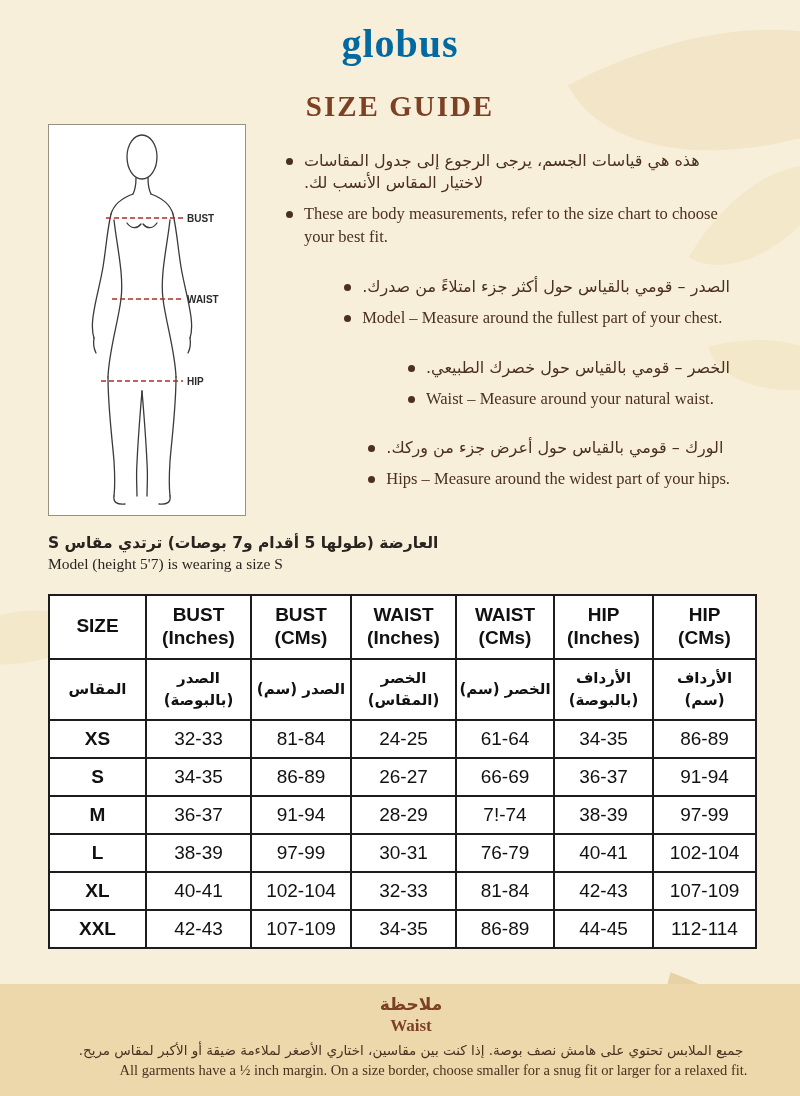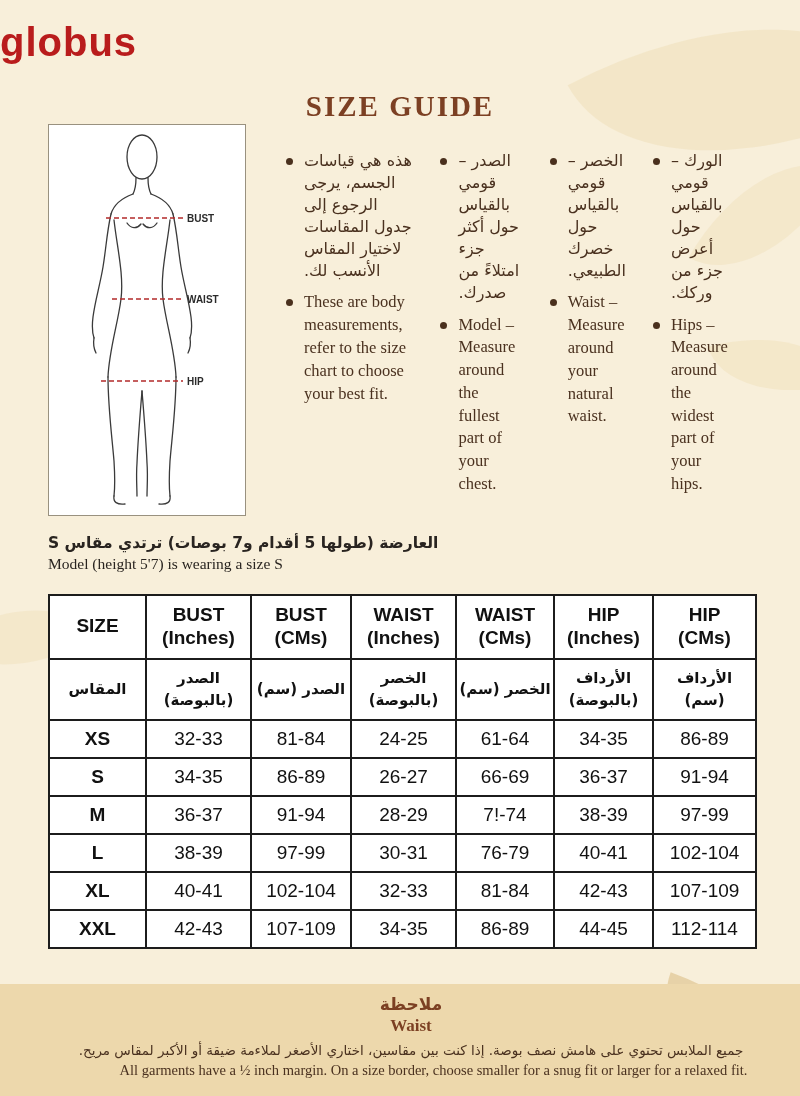--- a/index.html
+++ b/index.html
@@ -8,33 +8,33 @@
 
   
   .leaf { position:absolute; background:#f1e2c0; border-radius:0 100% 0 100%; z-index:0; }
   .leaf-tr  { width:300px; height:170px; right:-90px; top:5px;  transform:rotate(-28deg); opacity:.7; }
   .leaf-tr2 { width:150px; height:90px;  right:-40px; top:170px; transform:rotate(-60deg); opacity:.55; }
   .leaf-rm  { width:120px; height:70px;  right:-35px; top:330px; transform:rotate(-15deg); opacity:.6; }
   .leaf-lm  { width:130px; height:75px;  left:-45px;  top:600px; transform:rotate(150deg); opacity:.55; }
   .leaf-br  { width:200px; height:115px; right:-45px; bottom:-22px; transform:rotate(200deg);
               background:#e4cd9f; opacity:.85; }
 
-  .brand { position:absolute; top:20px; width:100%; z-index:2;
-           font-family:Liberation Sans, sans-serif; font-weight:700; font-size:40px;
-           letter-spacing:1px; color:#b91c1c; }
+  .brand { position:absolute; top:20px; width:100%; text-align:center; z-index:2;
+           font-family:Liberation Serif, serif; font-weight:700; font-size:40px;
+           letter-spacing:1px; color:#0369a1; }
   .title { position:absolute; top:90px; width:100%; text-align:center; z-index:2;
            font-family:"Liberation Serif",serif; font-weight:700; font-size:29px;
            letter-spacing:2px; color:#7c4023; }
 
   .figure-box { position:absolute; left:48px; top:124px; width:196px; height:390px;
                 background:#fff; border:1px solid #99917f; z-index:2; }
   .figure-box svg { display:block; width:100%; height:100%; }
 
   .intro { position:absolute; left:286px; top:150px; width:444px; z-index:2;
-           display:flex; flex-direction:row; gap:27px; }
+           display:flex; flex-direction:column; gap:27px;align-items:flex-end; }
   .group { display:flex; flex-direction:column; gap:9px; }
   .b-item { display:flex; align-items:flex-start; gap:11px; }
   .dot { width:7px; height:7px; border-radius:50%; background:#4a301d; margin-top:8px; flex:0 0 auto; }
   .txt { color:#4a311f; line-height:1.38; }
   .txt.ar { font-family:"DejaVu Sans",sans-serif; font-size:16px; direction:rtl; text-align:left; }
   .txt.en { font-family:"Liberation Serif",serif; font-size:16.5px; }
 
   .model-note { position:absolute; left:48px; top:534px; z-index:2; color:#292420; }
   .model-ar { display:block; font-family:"DejaVu Sans",sans-serif; font-size:15.5px;
               font-weight:700; direction:rtl; text-align:left; }
@@ -183,21 +183,21 @@
 (Inches)</th>
         <th>HIP
 (CMs)</th>
       </tr>
       <tr class="h-ar">
         <th>المقاس</th>
         <th>الصدر
 (بالبوصة)</th>
         <th>الصدر (سم)</th>
         <th>الخصر
-(بالبوصة)</th>
+(المقاس)</th>
         <th>الخصر (سم)</th>
         <th>الأرداف
 (بالبوصة)</th>
         <th>الأرداف (سم)</th>
       </tr>
       <tr>
         <td class="size-col">XS</td>
         <td>32-33</td>
         <td>81-84</td>
         <td>24-25</td>

